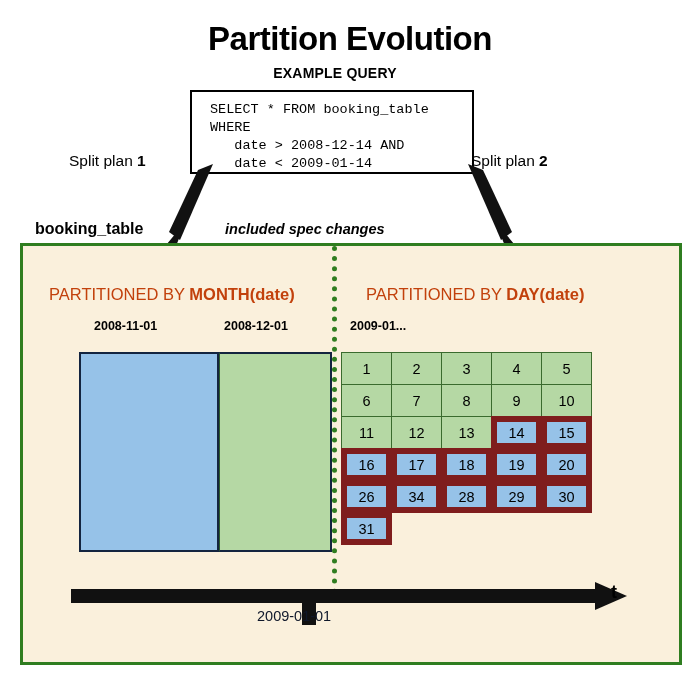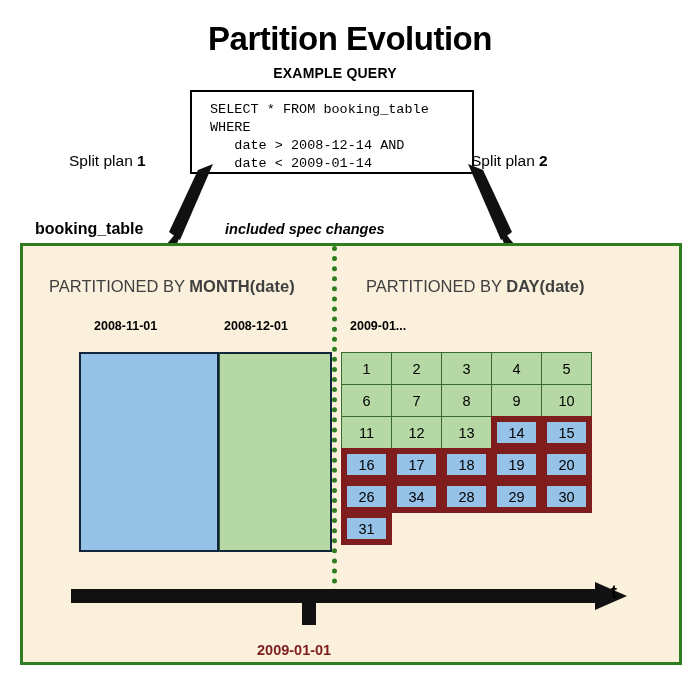--- a/index.html
+++ b/index.html
@@ -136,23 +136,23 @@
   #spec-divider {
     position: absolute;
     left: 309px; top: 0px;
     width: 0;
     height: 348px;
     border-left: 5px dotted #2f7d20;
   }
 
   .section-heading {
     position: absolute;
-    top: 31px;
+    top: 39px;
     font-size: 16.5px;
-    color: #404040;
+    color: #c2410c;
     white-space: nowrap;
   }
   .section-heading b { font-weight: bold; }
   #heading-month { left: 26px; }
   #heading-day   { left: 343px; }
 
   .part-key {
     position: absolute;
     top: 73px;
     font-size: 12.5px;
@@ -213,24 +213,24 @@
   }
 
   
   #timeline {
     position: absolute;
     left: 48px; top: 331px;
     width: 560px; height: 60px;
   }
   #timeline-date-label {
     position: absolute;
-    left: 234px; top: 396px;
+    left: 234px; top: 362px;
     font-size: 14.5px;
-    font-weight: bold;
-    color: #7f1d1d;
+    font-weight: normal;
+    color: #0f172a;
     white-space: nowrap;
   }
   #timeline-axis-label {
     position: absolute;
     left: 588px; top: 336px;
     font-size: 18px;
     font-weight: bold;
     color: #000;
   }
 </style>

